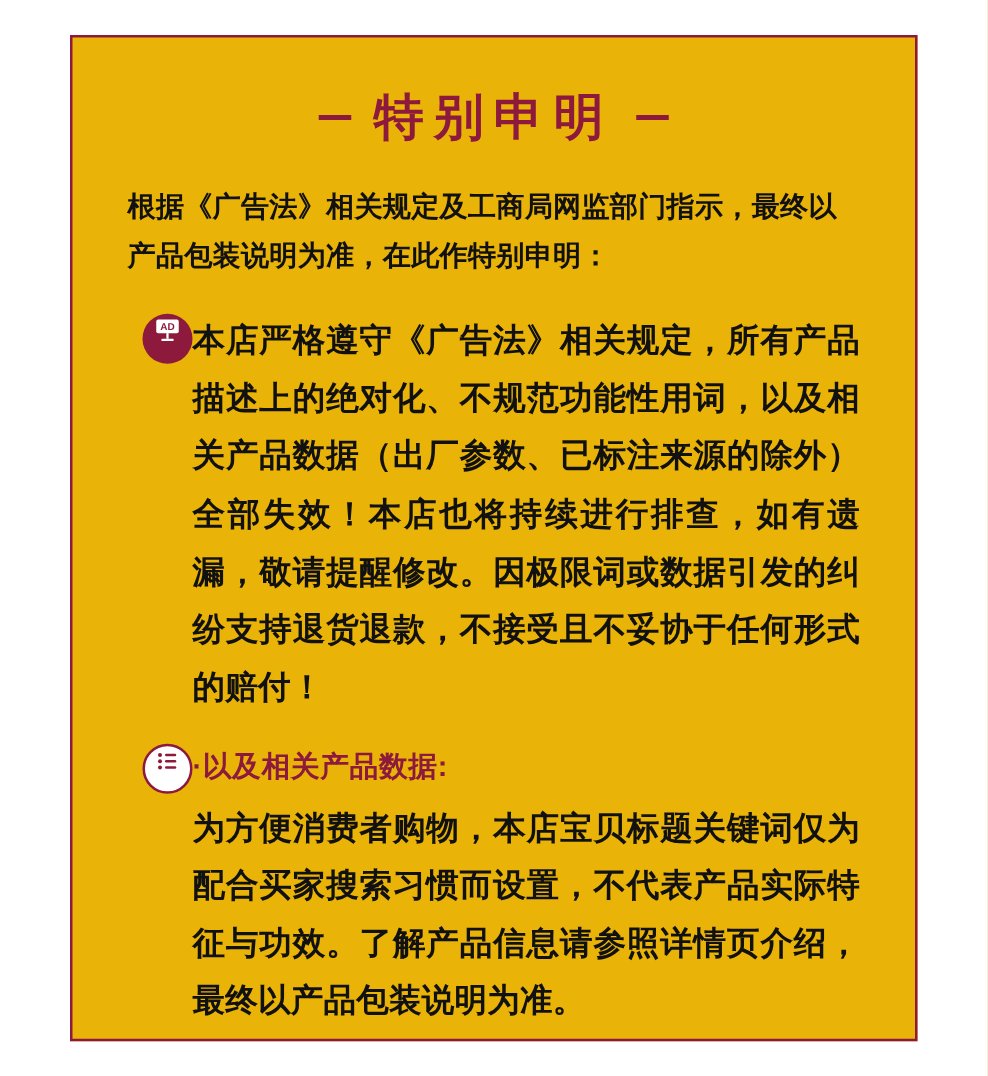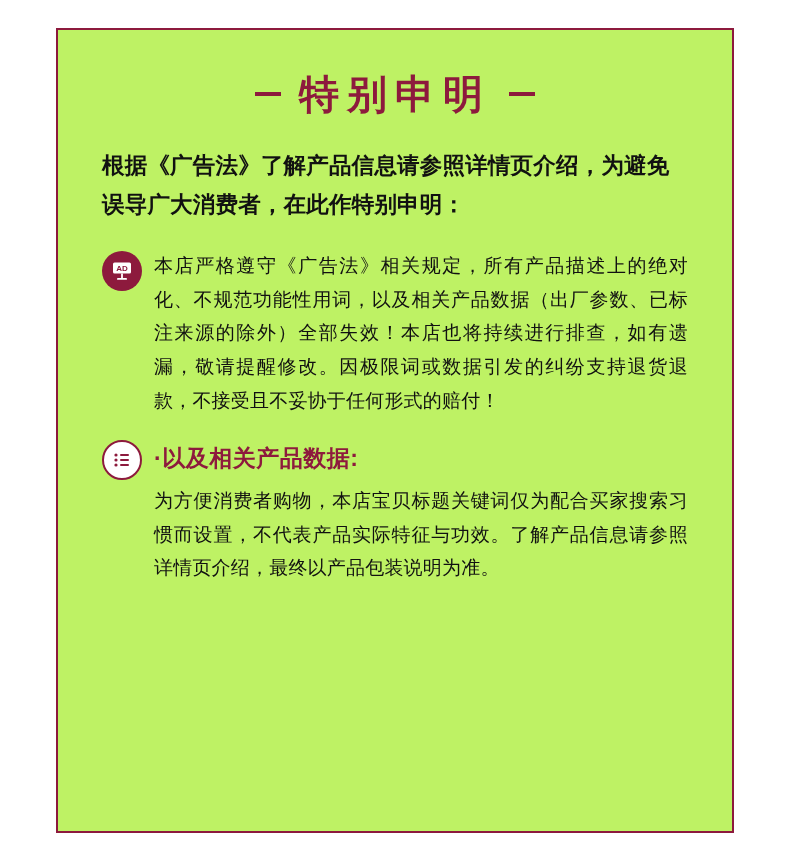--- a/index.html
+++ b/index.html
@@ -21,21 +21,21 @@
     box-sizing: border-box;
   }
   .card {
     position: absolute;
     left: 56px;
     top: 28px;
     width: 678px;
     height: 805px;
     border: 2px solid #8d1a3d;
     box-sizing: border-box;
-    background: #bef264;
+    background: #eab308;
   }
   .title-wrap {
     text-align: center;
     margin-top: 44px;
     color: #8d1a3d;
     display: flex;
     align-items: center;
     justify-content: center;
     gap: 18px;
   }
@@ -62,28 +62,27 @@
     letter-spacing: 0.2px;
   }
   .section {
     position: relative;
     margin: 20px 44px 0 44px;
     padding-left: 52px;
   }
   .section.first { margin-top: 24px; }
   .sec-icon {
     position: absolute;
-    left: 0;
+    left: 12px;
     top: 2px;
     width: 40px;
     height: 40px;
     border-radius: 50%;
     background: #8d1a3d;
     display: flex;
-    align-items: center;
     justify-content: center;
     color: #ffffff;
   }
   .sec-icon.outline {
     background: #ffffff;
     border: 2.5px solid #8d1a3d;
     color: #8d1a3d;
     box-sizing: border-box;
   }
   .sec-head {
@@ -91,41 +90,41 @@
     font-weight: bold;
     color: #8d1a3d;
     line-height: 40px;
     letter-spacing: 0.5px;
     white-space: nowrap;
   }
   .sec-body {
     margin-top: 6px;
     margin-left: -52px;
     padding-left: 52px;
-    font-size: 19px;
+    font-size: 26px;
     line-height: 1.78;
     color: #111111;
-    font-weight: normal;
+    font-weight: bold;
     text-align: justify;
     letter-spacing: 0.2px;
   }
 </style>
 </head>
 <body>
 
 <div class="page">
   <div class="card">
 
     <div class="title-wrap">
       <span class="title-dash"></span>
       <span class="title">特别申明</span>
       <span class="title-dash"></span>
     </div>
 
-    <div class="intro">根据《广告法》了解产品信息请参照详情页介绍，为避免误导广大消费者，在此作特别申明：</div>
+    <div class="intro">根据《广告法》相关规定及工商局网监部门指示，最终以产品包装说明为准，在此作特别申明：</div>
 
     <div class="section first">
       <div class="sec-icon">
         <svg width="26" height="26" viewBox="0 0 26 26" aria-hidden="true">
           <rect x="4" y="4.5" width="18" height="11" rx="1.6" fill="#ffffff"></rect>
           <text x="13" y="13.2" font-family="Liberation Sans, sans-serif" font-size="8" font-weight="bold" fill="#8d1a3d" text-anchor="middle">AD</text>
           <rect x="12.1" y="15.5" width="1.8" height="4.5" fill="#ffffff"></rect>
           <rect x="8" y="20" width="10" height="1.8" rx="0.9" fill="#ffffff"></rect>
         </svg>
       </div>

